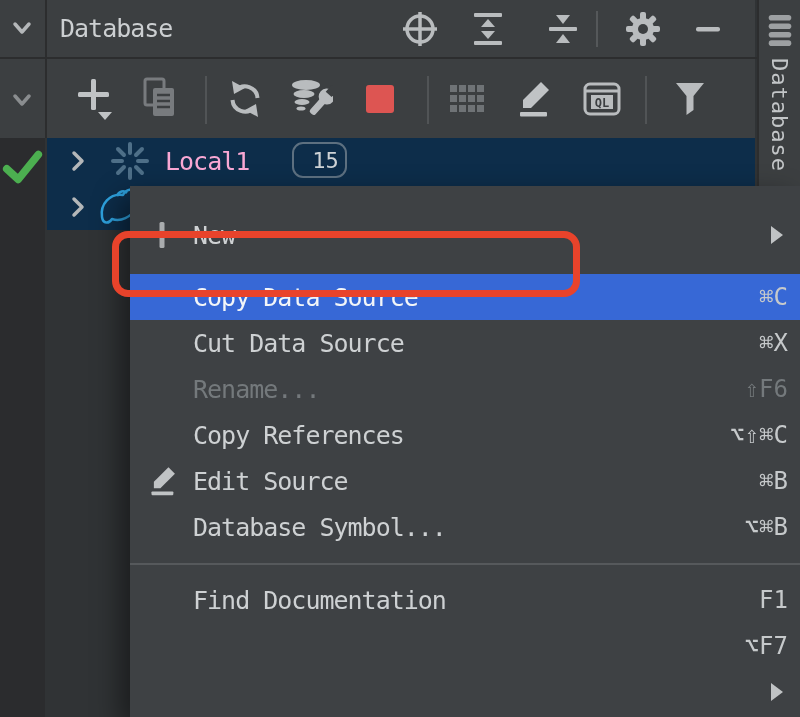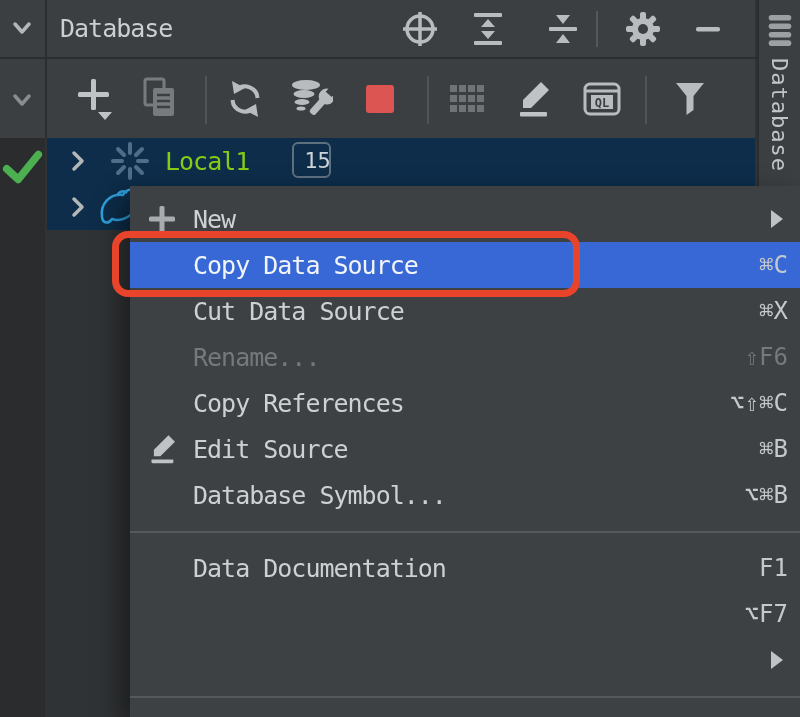--- a/index.html
+++ b/index.html
@@ -38,36 +38,36 @@
              box-sizing:border-box;z-index:5;display:flex;flex-direction:column;align-items:center;}
   .rt-icon{margin-top:12px;width:32px;height:36px;}
   .rt-label{writing-mode:vertical-rl;font-size:22px;color:#c3c6c8;margin-top:10px;letter-spacing:1px;}
 
   
   .tree{left:47px;top:138px;width:708px;height:579px;background:#303335;}
   .trow{position:absolute;left:0;width:708px;height:46px;background:#0d2d4a;}
   .trow1{top:0;} .trow2{top:46px;}
   .tr-chevron{position:absolute;left:17px;top:9px;width:28px;height:28px;}
   .tr-spinner{position:absolute;left:63px;top:3px;width:40px;height:40px;}
-  .tr-label{position:absolute;left:118px;top:9px;font-size:25px;color:#84cc16;letter-spacing:-1px;}
-  .tr-badge{position:absolute;left:245px;top:4px;width:39px;height:36px;box-sizing:border-box;
-            border:2px solid #5d7080;border-radius:6px;display:flex;align-items:center;justify-content:center;
+  .tr-label{position:absolute;left:118px;top:9px;font-size:25px;color:#f9a8d4;letter-spacing:-1px;}
+  .tr-badge{position:absolute;left:245px;top:4px;width:55px;height:36px;box-sizing:border-box;
+            border:2px solid #5d7080;border-radius:11px;display:flex;align-items:center;justify-content:center;
             font-size:22px;color:#ced3d6;padding-left:12px;}
   .tr-dolphin{position:absolute;left:50px;top:0px;width:46px;height:46px;}
 
   
   .cmenu{left:130px;top:186px;width:670px;height:531px;background:#3e4144;z-index:20;
-         box-shadow:-10px 10px 26px rgba(0,0,0,.45);padding-top:10px;box-sizing:border-box;}
+         box-shadow:-10px 10px 26px rgba(0,0,0,.45);padding-top:26px;box-sizing:border-box;}
   .cmenu ul{list-style:none;margin:0;padding:0;}
   .mi{height:46px;display:flex;align-items:center;padding:0 12px 0 15px;position:relative;}
   .mi-icon{width:34px;height:34px;flex:0 0 34px;}
   .mi-label{margin-left:14px;font-size:25px;color:#ced1d3;letter-spacing:-1px;white-space:pre;}
   .mi-shortcut{margin-left:auto;font-size:24px;color:#c6c9cb;
                font-family:"DejaVu Sans Mono","DejaVu Sans",monospace;}
-  .mi.selected{background:#3768d6;}
+  .mi.selected{background:#3768d6;margin-top:16px;}
   .mi.selected .mi-label{color:#f2f5f8;}
   .mi.disabled .mi-label,.mi.disabled .mi-shortcut{color:#74797c;}
   .mi-sub{position:absolute;right:14px;top:12px;width:18px;height:22px;}
   .menu-sep{border:none;height:2px;background:#56595c;margin:13px 0 12px 0;}
 
   
   .annotation{left:112px;top:231px;width:468px;height:66px;box-sizing:border-box;
               border:7px solid #e8432b;border-radius:16px;z-index:30;pointer-events:none;}
 </style>
 </head>
@@ -346,21 +346,21 @@
       <li class="mi">
         <span class="mi-icon"></span>
         <span class="mi-label">Database Symbol...</span>
         <span class="mi-shortcut">⌥⌘B</span>
       </li>
       <li>
           <hr class="menu-sep">
         </li>
       <li class="mi">
         <span class="mi-icon"></span>
-        <span class="mi-label">Data Documentation</span>
+        <span class="mi-label">Find Documentation</span>
         <span class="mi-shortcut">F1</span>
       </li>
       <li class="mi">
         <span class="mi-icon"></span>
         <span class="mi-shortcut">⌥F7</span>
       </li>
       <li class="mi">
         <span class="mi-icon"></span>
         <span class="mi-sub icon">
             <svg viewBox="0 0 18 22">

